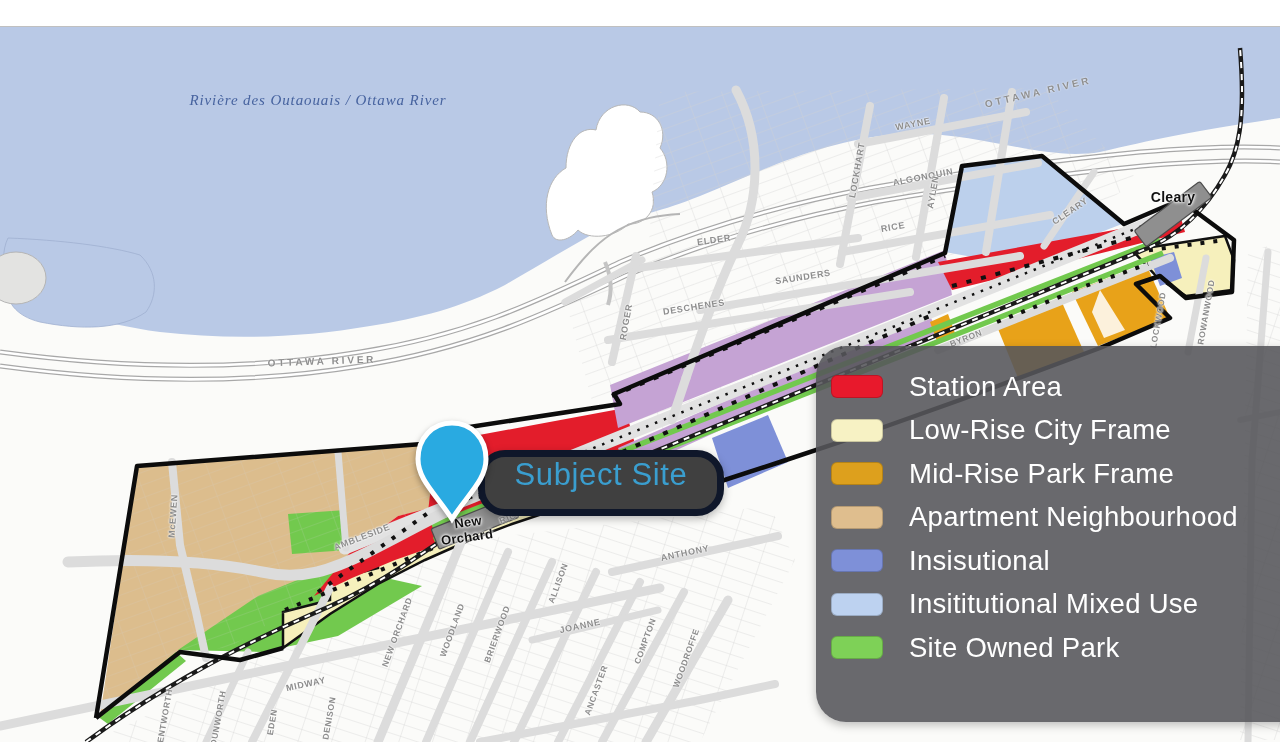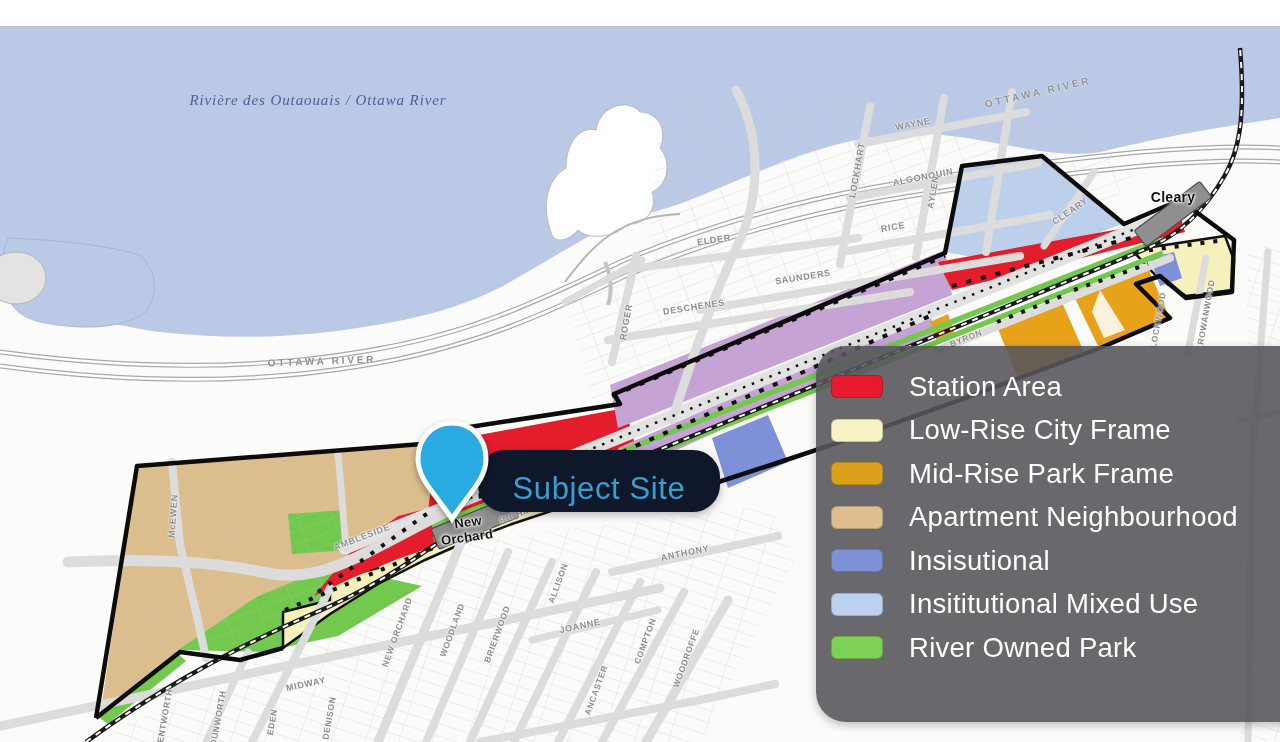--- a/index.html
+++ b/index.html
@@ -8,22 +8,22 @@
   #basemap{position:absolute;left:0;top:0;z-index:1;}
   #labels{position:absolute;left:0;top:0;width:1280px;height:742px;z-index:2;pointer-events:none;text-align:right;}
   .maplabel{position:absolute;white-space:nowrap;transform:translate(-50%,-50%);}
   .lbl-street{color:#8d8d8d;font-weight:bold;letter-spacing:.08em;
               text-shadow:0 0 2px #fff,0 0 2px #fff;}
   .lbl-parkway{color:#8f8f8f;font-weight:bold;letter-spacing:.28em;text-shadow:0 0 2px #fff;}
   .lbl-water{color:#47639f;font-family:"Liberation Serif",serif;font-style:italic;letter-spacing:.06em;}
   .lbl-station{color:#111;font-weight:bold;letter-spacing:.02em;
                text-shadow:0 0 2px #fff,0 0 3px #fff,0 0 4px #fff;}
   #subject-pill{position:absolute;left:478px;top:450px;width:232px;height:52px;z-index:3;
-     background:#0f172a;border:5px solid #0f172a;border-radius:27px;
-     box-shadow:0 3px 8px rgba(0,0,0,.28);display:flex;align-items:flex-end;justify-content:center;}
+     background:#404040;border:7px solid #0f172a;border-radius:27px;
+     box-shadow:0 3px 8px rgba(0,0,0,.28);display:flex;align-items:flex-start;justify-content:center;}
   #subject-pill span{color:var(--c-pintext,#3a9ecf);font-size:31px;letter-spacing:.02em;}
   #pin-svg{position:absolute;left:405px;top:412px;z-index:4;}
   #legend{position:absolute;left:816px;top:346px;width:538px;height:376px;z-index:5;
      background:rgba(86,87,91,.89);border-radius:30px;box-shadow:0 3px 10px rgba(0,0,0,.25);
      box-sizing:border-box;padding:19px 0 0 15px;}
   .lg-row{display:flex;align-items:center;height:43.5px;}
   .lg-swatch{width:50px;height:21px;border-radius:6px;border:1px solid rgba(0,0,0,.18);
      margin-right:26px;flex:none;}
   .lg-label{color:#fff;font-size:27.5px;letter-spacing:.01em;}
 </style>
@@ -230,17 +230,17 @@
       <div class="lg-row">
         <span class="lg-swatch" style="background: rgb(126, 144, 216);"></span>
         <span class="lg-label">Insisutional</span>
       </div>
       <div class="lg-row">
         <span class="lg-swatch" style="background: rgb(189, 210, 240);"></span>
         <span class="lg-label">Insititutional Mixed Use</span>
       </div>
       <div class="lg-row">
         <span class="lg-swatch" style="background: rgb(126, 209, 87);"></span>
-        <span class="lg-label">River Owned Park</span>
+        <span class="lg-label">Site Owned Park</span>
       </div>
     </div>
 
 </div>
 
 </body></html>

